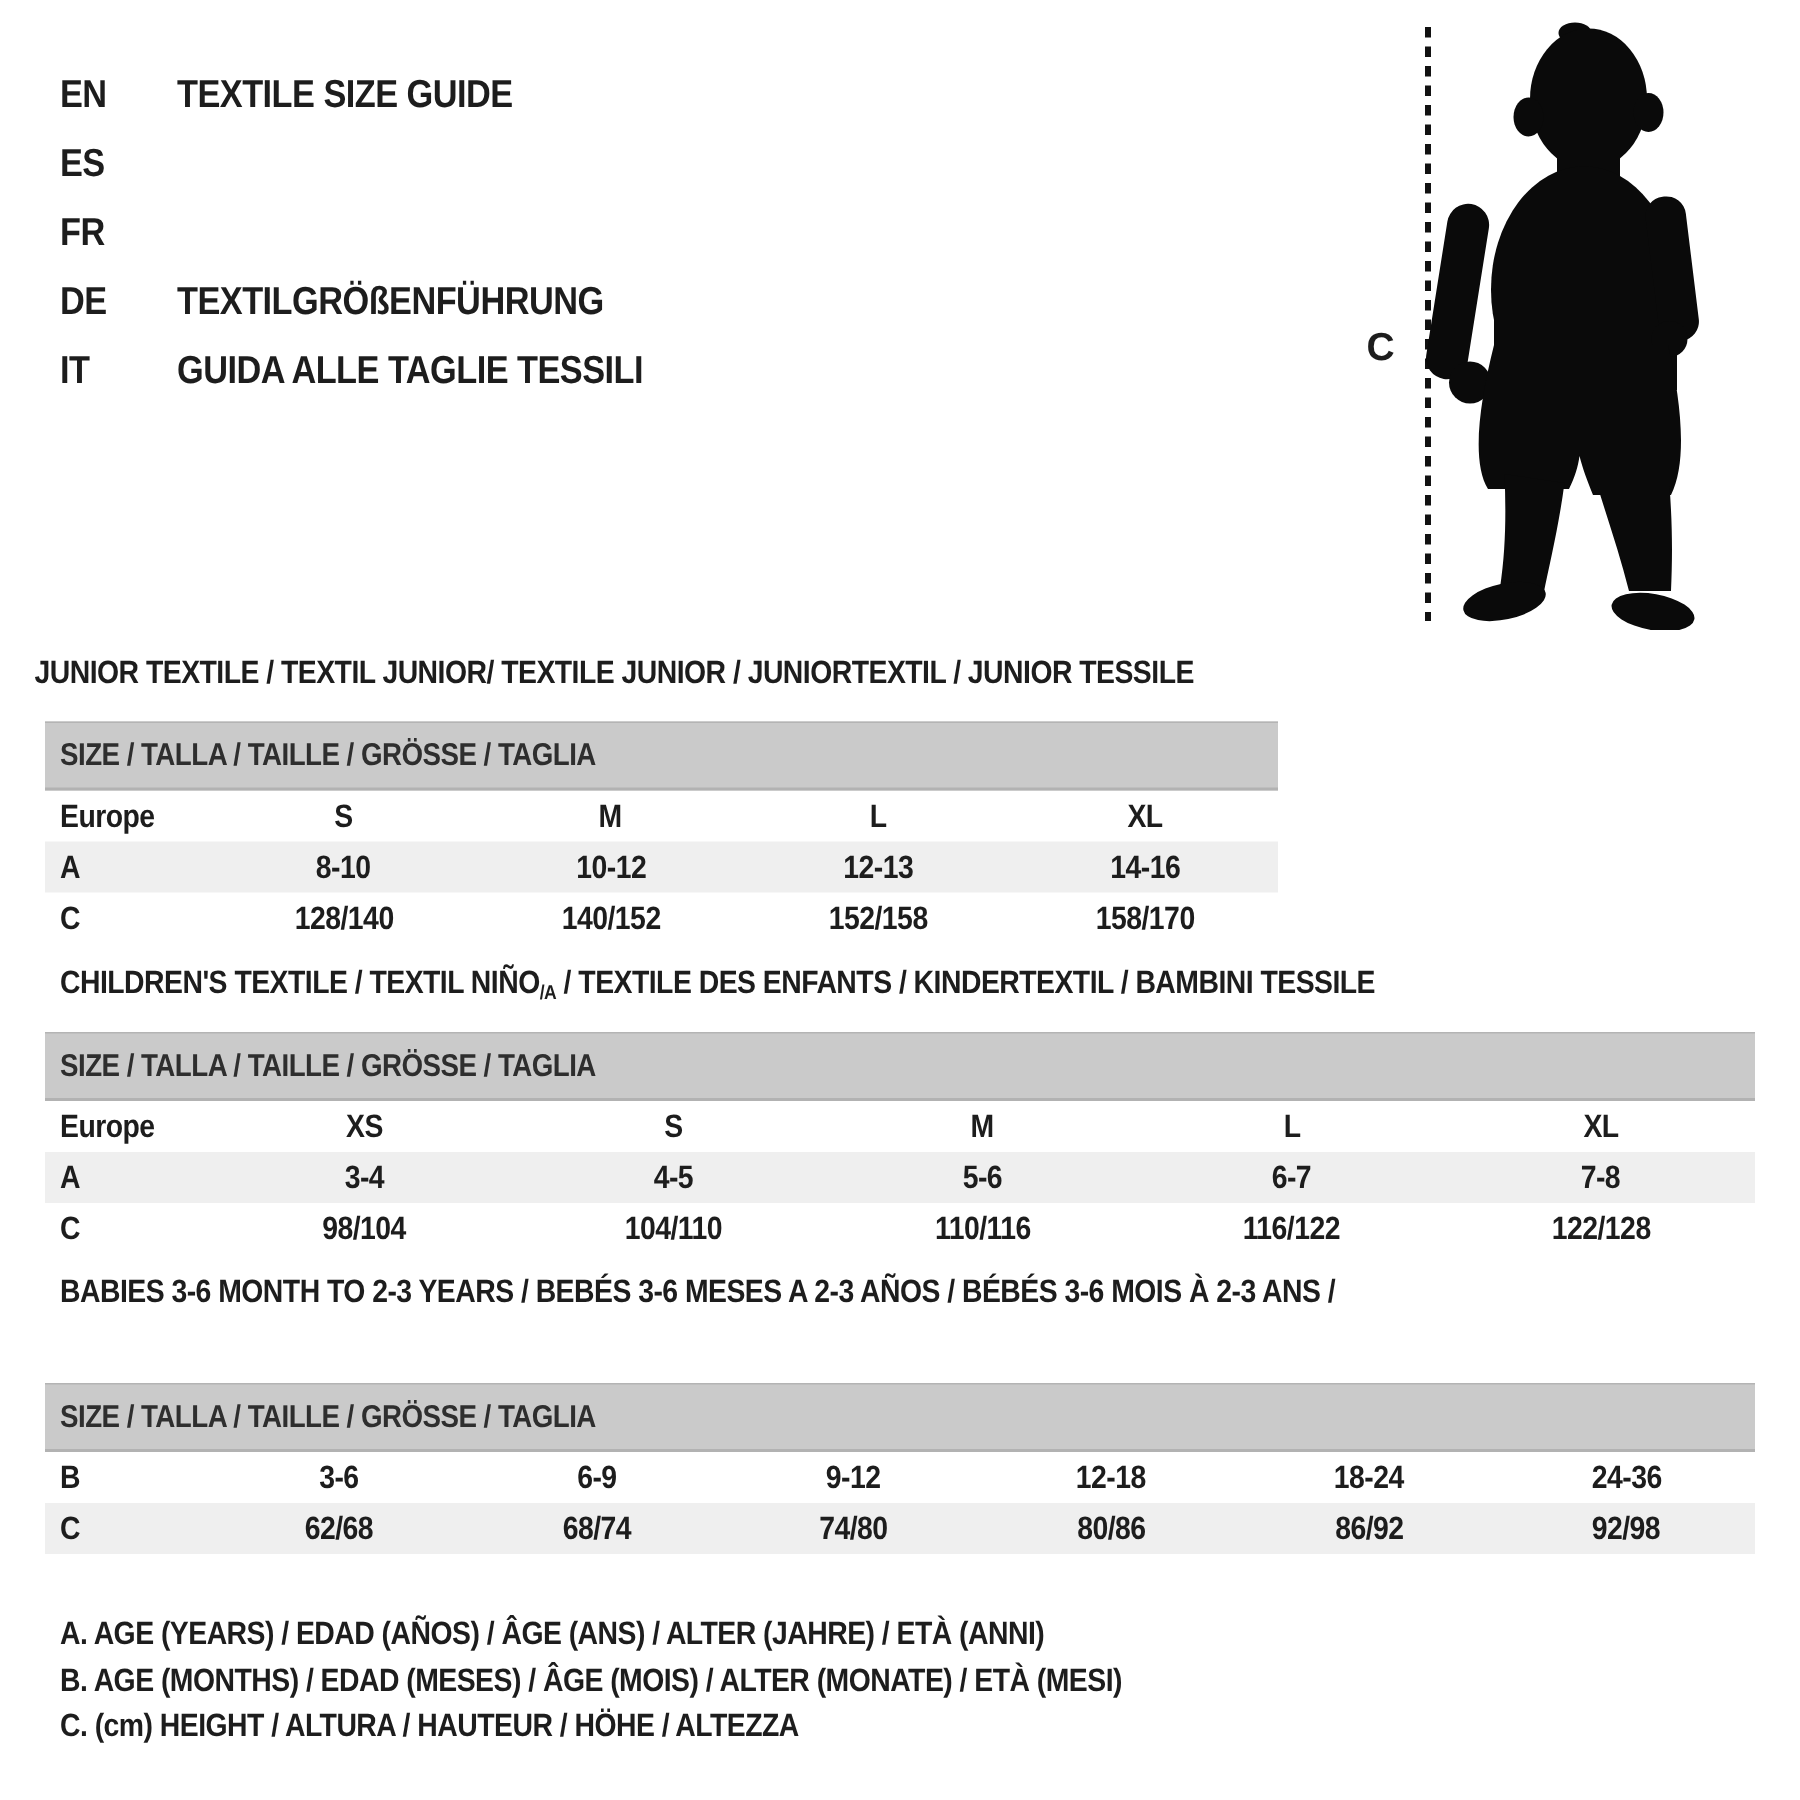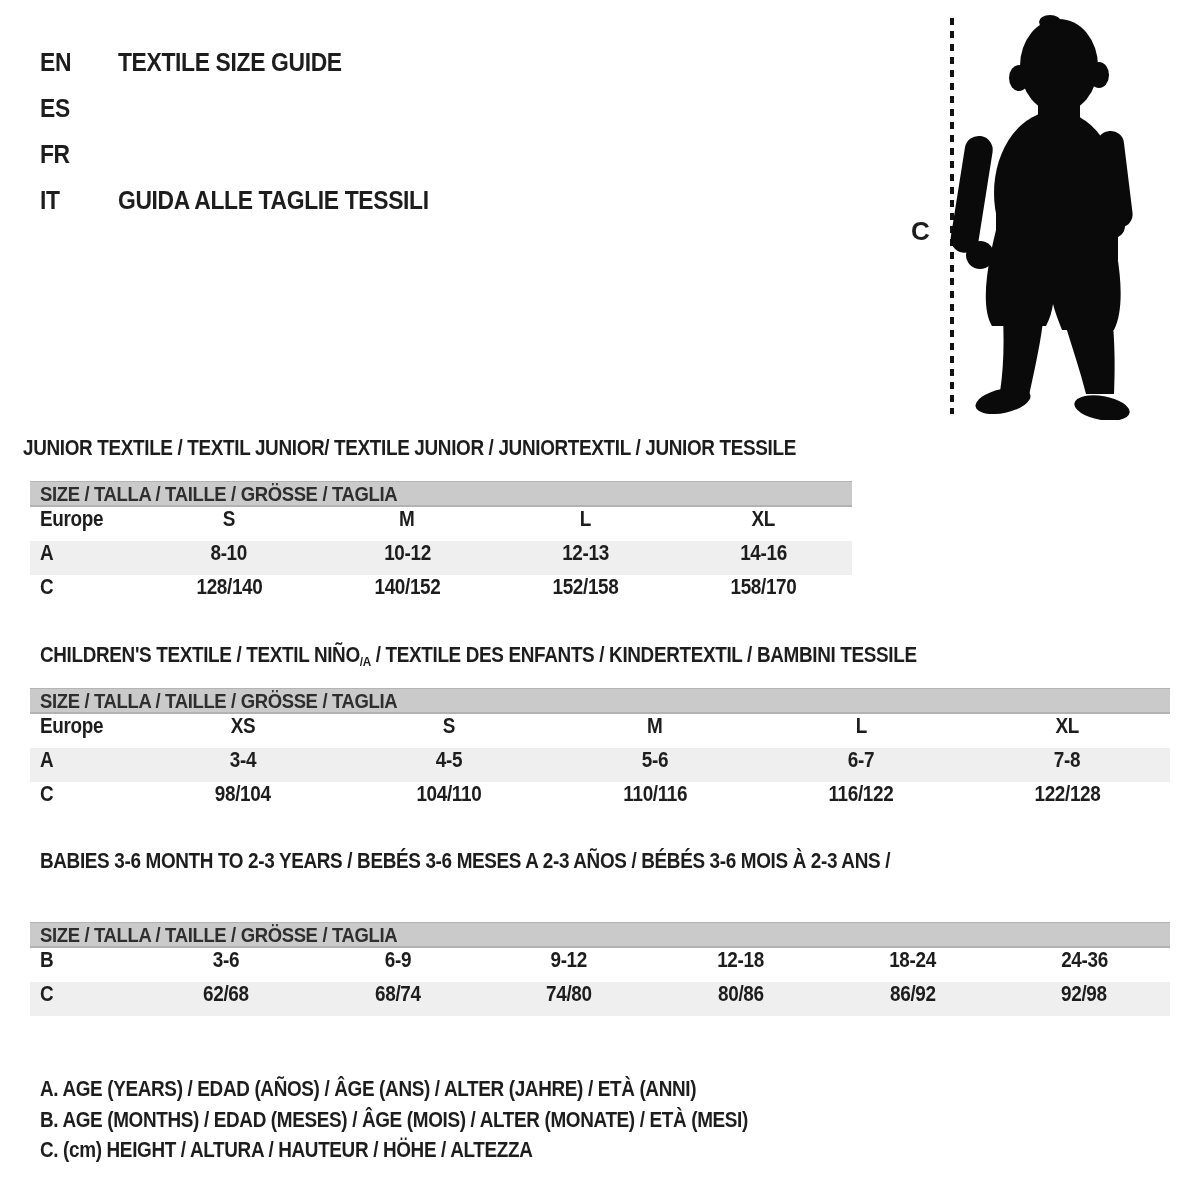--- a/index.html
+++ b/index.html
@@ -14,25 +14,25 @@
   .condc{transform-origin:50% 50%;}
   
   .lang-row{display:flex;align-items:center;height:34px;font-size:26px;margin-top:12px;}
   .lang-code{width:78px;flex:0 0 78px;}
   
   .sec-title{font-size:21.5px;line-height:30px;}
   .subsc{font-size:0.62em;vertical-align:-0.28em;}
   
   .size-table{display:block;}
   .size-bar{
-    height:26px;background:#cacaca;display:flex;align-items:center;
+    height:46px;background:#cacaca;display:flex;align-items:center;
     padding-left:10px;font-size:21px;color:#2e2e2e;box-sizing:border-box;
     border-top:1px solid #b4b4b4;border-bottom:2px solid #b2b2b2;
   }
-  .trow{display:flex;height:34px;align-items:flex-start;font-size:21.5px;}
+  .trow{display:flex;height:34px;align-items:center;font-size:21.5px;}
   .trow.alt{background:#efefef;}
   .tlabel{width:110px;flex:0 0 110px;padding-left:10px;box-sizing:border-box;text-align:left;}
   .tcell{flex:1;text-align:center;}
   
   .legend-line{font-size:21.5px;line-height:30.5px;}
   
   .height-label{font-size:26px;}
 </style>
 </head>
 <body>
@@ -40,20 +40,24 @@
 <div class="abs" style="left:40px;top:33px;">
   <div class="lang-row">
     <span class="lang-code"><span class="cond">EN</span></span>
     <span><span class="cond">TEXTILE SIZE GUIDE</span></span>
   </div>
   <div class="lang-row">
     <span class="lang-code"><span class="cond">ES</span></span>
   </div>
   <div class="lang-row">
     <span class="lang-code"><span class="cond">FR</span></span>
+  </div>
+  <div class="lang-row">
+    <span class="lang-code"><span class="cond">DE</span></span>
+    <span><span class="cond">TEXTILGRÖßENFÜHRUNG</span></span>
   </div>
   <div class="lang-row">
     <span class="lang-code"><span class="cond">IT</span></span>
     <span><span class="cond">GUIDA ALLE TAGLIE TESSILI</span></span>
   </div>
 </div>
 
 <span class="abs height-label" style="left:911px;top:216px;">C</span>
 
 <svg class="abs" style="left:900px;top:8px;" width="300" height="412" viewBox="0 0 300 412" aria-hidden="true">

